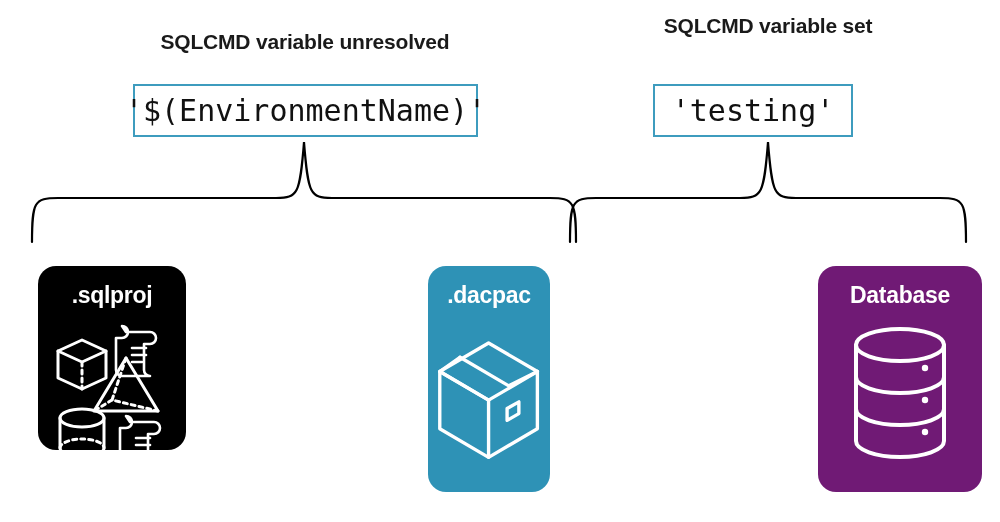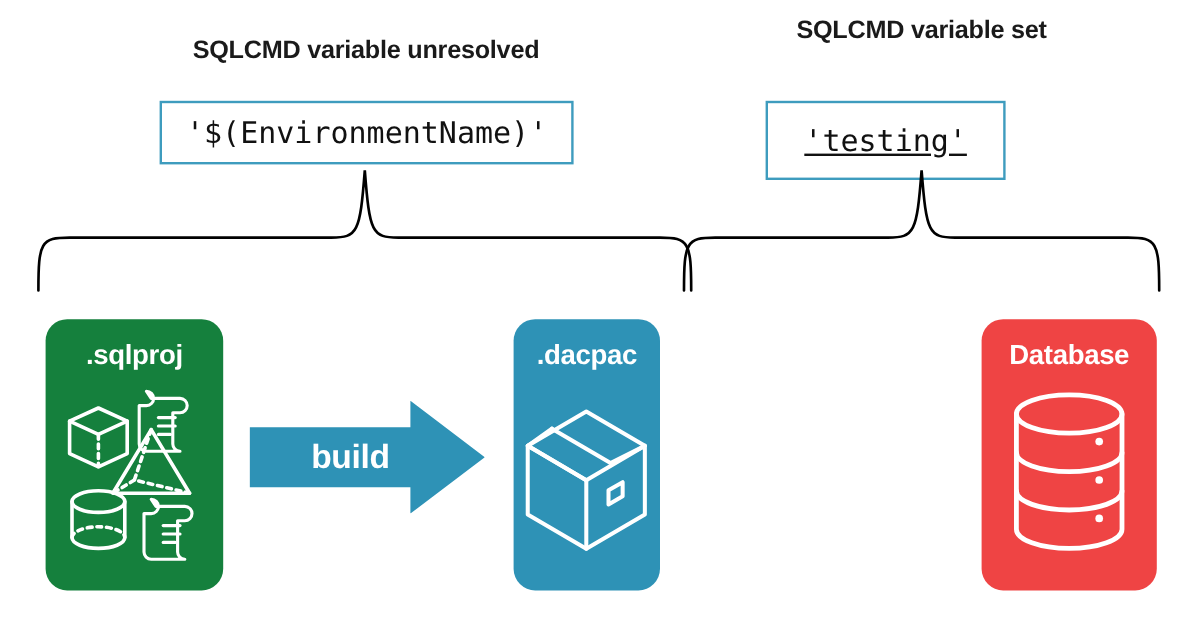--- a/index.html
+++ b/index.html
@@ -35,27 +35,27 @@
   
   .code-box {
     position: absolute;
     box-sizing: border-box;
     border: 2px solid #3e9cbe;
     background: #ffffff;
     display: flex;
     align-items: center;
     justify-content: center;
     font-family: "DejaVu Sans Mono", "Liberation Mono", monospace;
-    font-size: 25px;
+    font-size: 30px;
     color: #111111;
     letter-spacing: 0px;
     white-space: nowrap;
   }
   #code-left  { left: 133px; top: 84px; width: 345px; height: 53px; }
-  #code-right { left: 638px; top: 84px; width: 200px; height: 66px; text-decoration: underline; }
+  #code-right { left: 653px; top: 84px; width: 200px; height: 53px; }
 
   
   .brace-svg {
     position: absolute;
     overflow: visible;
   }
   #brace-left-wrap  { left: 30px;  top: 140px; width: 548px; height: 104px; }
   #brace-right-wrap { left: 568px; top: 140px; width: 400px; height: 104px; }
   .brace-path {
     fill: none;
@@ -63,23 +63,23 @@
     stroke-width: 2.2;
     stroke-linecap: round;
   }
 
   
   .artifact {
     position: absolute;
     border-radius: 18px;
     box-sizing: border-box;
   }
-  #box-sqlproj  { left: 38px;  top: 266px; width: 148px; height: 226px; background: #15803d; }
+  #box-sqlproj  { left: 38px;  top: 266px; width: 148px; height: 184px; background: #000000; }
   #box-dacpac   { left: 428px; top: 266px; width: 122px; height: 226px; background: #2e92b6; }
-  #box-database { left: 818px; top: 266px; width: 146px; height: 226px; background: #ef4444; }
+  #box-database { left: 818px; top: 266px; width: 164px; height: 226px; background: #701a75; }
 
   .artifact-label {
     position: absolute;
     top: 16px;
     left: 0;
     width: 100%;
     text-align: center;
     font-family: "Liberation Sans", sans-serif;
     font-weight: bold;
     font-size: 23px;
@@ -188,26 +188,20 @@
         <g stroke-width="2.6">
           <path d="M 92 106 h 24 a 6 6 0 0 1 0 12 h -6 v 26 a 6 6 0 0 0 6 6 h -28 a 6 6 0 0 1 -6 -6 v -32 h 6 a 6 6 0 0 0 0 -12 z"></path>
           <line x1="98" y1="122" x2="112" y2="122"></line>
           <line x1="98" y1="129" x2="112" y2="129"></line>
           <line x1="98" y1="136" x2="108" y2="136"></line>
         </g>
       </g>
     </svg>
   </div>
 
-  <div class="arrow" id="arrow-build">
-    <svg width="196" height="94" viewBox="0 0 196 94" aria-hidden="true">
-      <polygon points="0,22 134,22 134,0 196,47 134,94 134,72 0,72" fill="#2e92b6"></polygon>
-    </svg>
-    <div class="arrow-label">build</div>
-  </div>
 
   <div class="artifact" id="box-dacpac">
     <div class="artifact-label">.dacpac</div>
 
     <svg class="artifact-art" viewBox="0 0 145 170" aria-hidden="true">
       <g fill="none" stroke="#ffffff" stroke-width="4" stroke-linejoin="round" stroke-linecap="round">
 
         <polygon points="72,16 130,50 130,118 72,152 14,118 14,50"></polygon>
         <polyline points="14,50 72,84 130,50"></polyline>
         <line x1="72" y1="84" x2="72" y2="152"></line>

